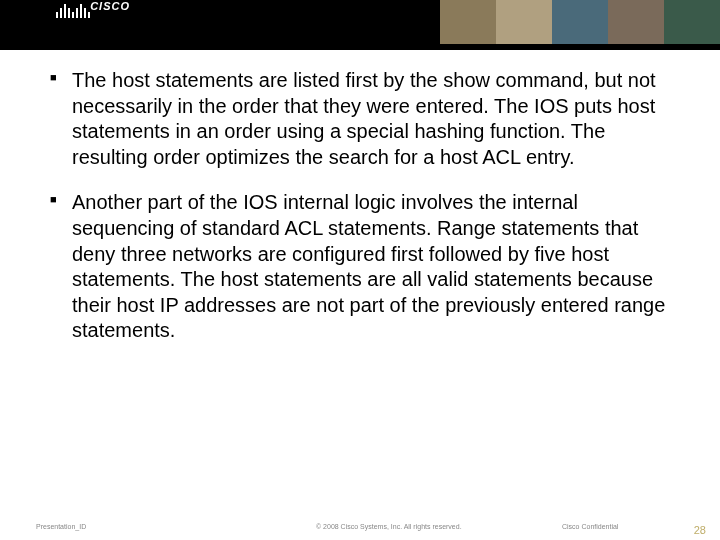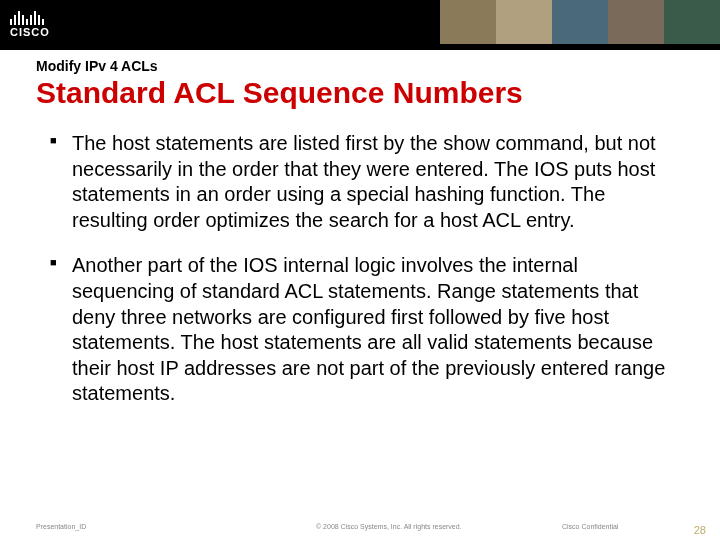--- a/index.html
+++ b/index.html
@@ -1,19 +1,19 @@
 <!DOCTYPE html>
 <html><head>
 <meta charset="utf-8">
 <style>
   * { margin: 0; padding: 0; box-sizing: border-box; }
   html, body { width: 720px; height: 540px; font-family: Arial, Helvetica, sans-serif; background: #fff; overflow: hidden; }
   .slide { width: 720px; height: 540px; position: relative; display: flex; flex-direction: column; }
   .topbar { height: 44px; background: #000; display: flex; align-items: stretch; }
-  .logo-area { width: 130px; display: flex; flex-direction: column; justify-content: center; padding-left: 10px; }
+  .logo-area { width: 130px; display: flex; justify-content: flex-end; padding-left: 10px; font-style: italic; }
   .cisco-bars { display: flex; align-items: flex-end; gap: 2px; height: 18px; margin-bottom: 1px; }
   .cisco-bars span { display: block; width: 2px; background: #fff; }
   .cisco-text { color: #fff; font-size: 11px; letter-spacing: 1px; font-weight: bold; }
   .topbar-fill { flex: 1; background: linear-gradient(to right, #000 0%, #000 55%, #3a3a2a 60%, #6b5a3a 70%, #4a5a6a 80%, #5a4a3a 90%, #3a3a3a 100%); position: relative; }
   .people-strip { position: absolute; right: 0; top: 0; height: 44px; width: 280px; display: flex; }
   .people-strip div { flex: 1; }
   .p1 { background: #8a7a5a; }
   .p2 { background: #b0a080; }
   .p3 { background: #4a6a7a; }
   .p4 { background: #7a6a5a; }
@@ -56,24 +56,20 @@
         <div class="p1"></div>
           <div class="p2"></div>
           <div class="p3"></div>
           <div class="p4"></div>
           <div class="p5"></div>
       </div>
     </div>
   </div>
   <div class="topbar-underline"></div>
 
-  <div class="header-block">
-    <div class="kicker">Modify IPv 4 ACLs</div>
-    <div class="title">Standard ACL Sequence Numbers</div>
-  </div>
 
   <div class="content">
     <div class="bullet-item">
       <span>The host statements are listed first by the show command, but not necessarily in the order that they were entered. The IOS puts host statements in an order using a special hashing function. The resulting order optimizes the search for a host ACL entry.</span>
     </div>
     <div class="bullet-item">
       <span>Another part of the IOS internal logic involves the internal sequencing of standard ACL statements. Range statements that deny three networks are configured first followed by five host statements. The host statements are all valid statements because their host IP addresses are not part of the previously entered range statements.</span>
     </div>
   </div>
 

